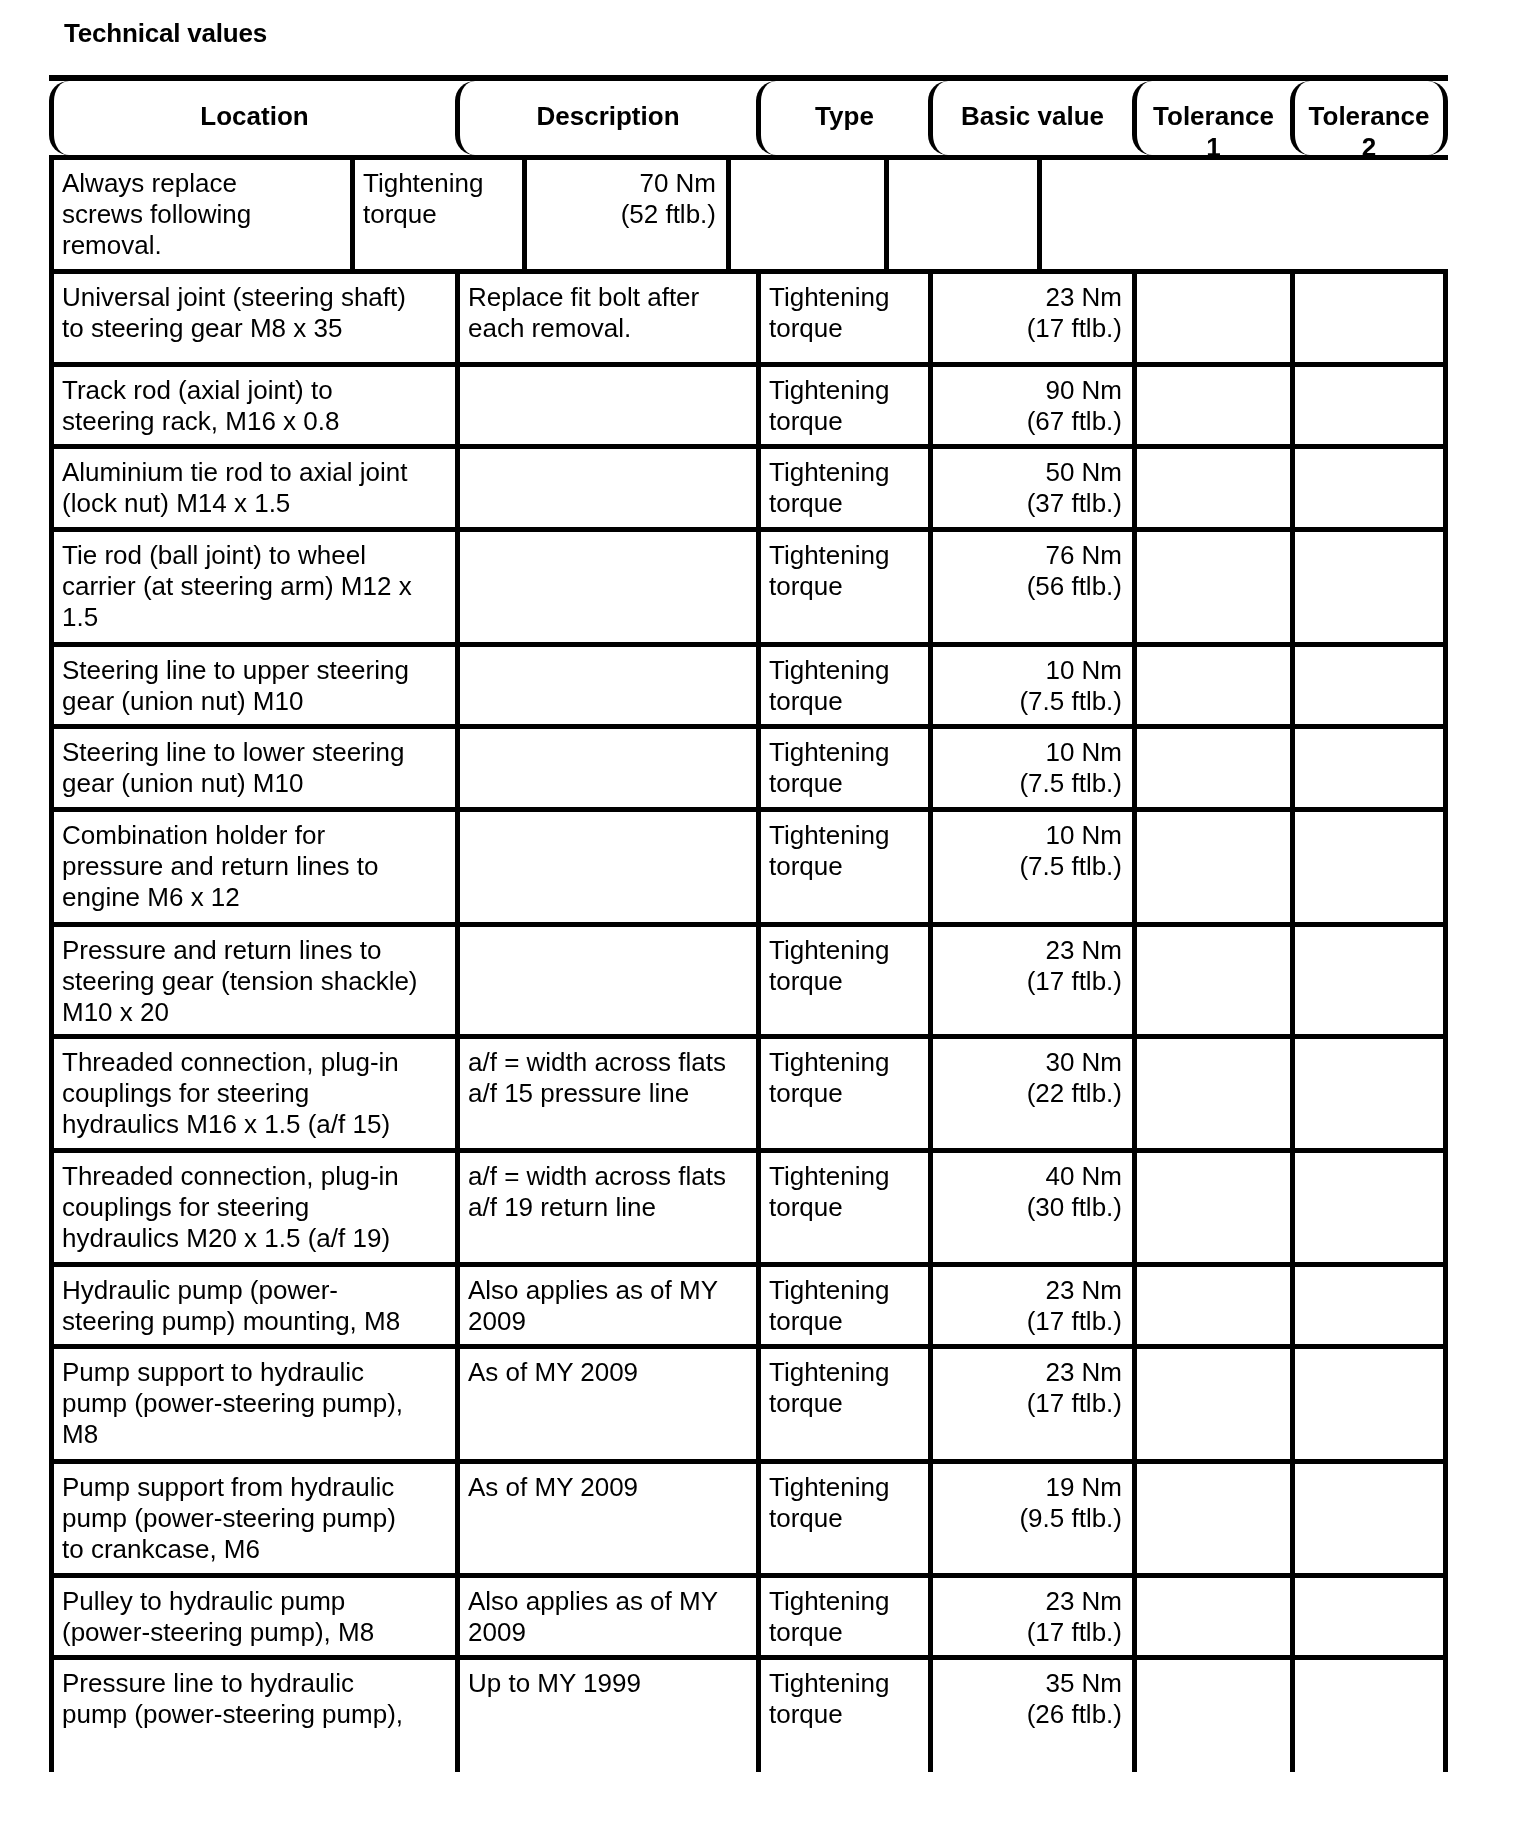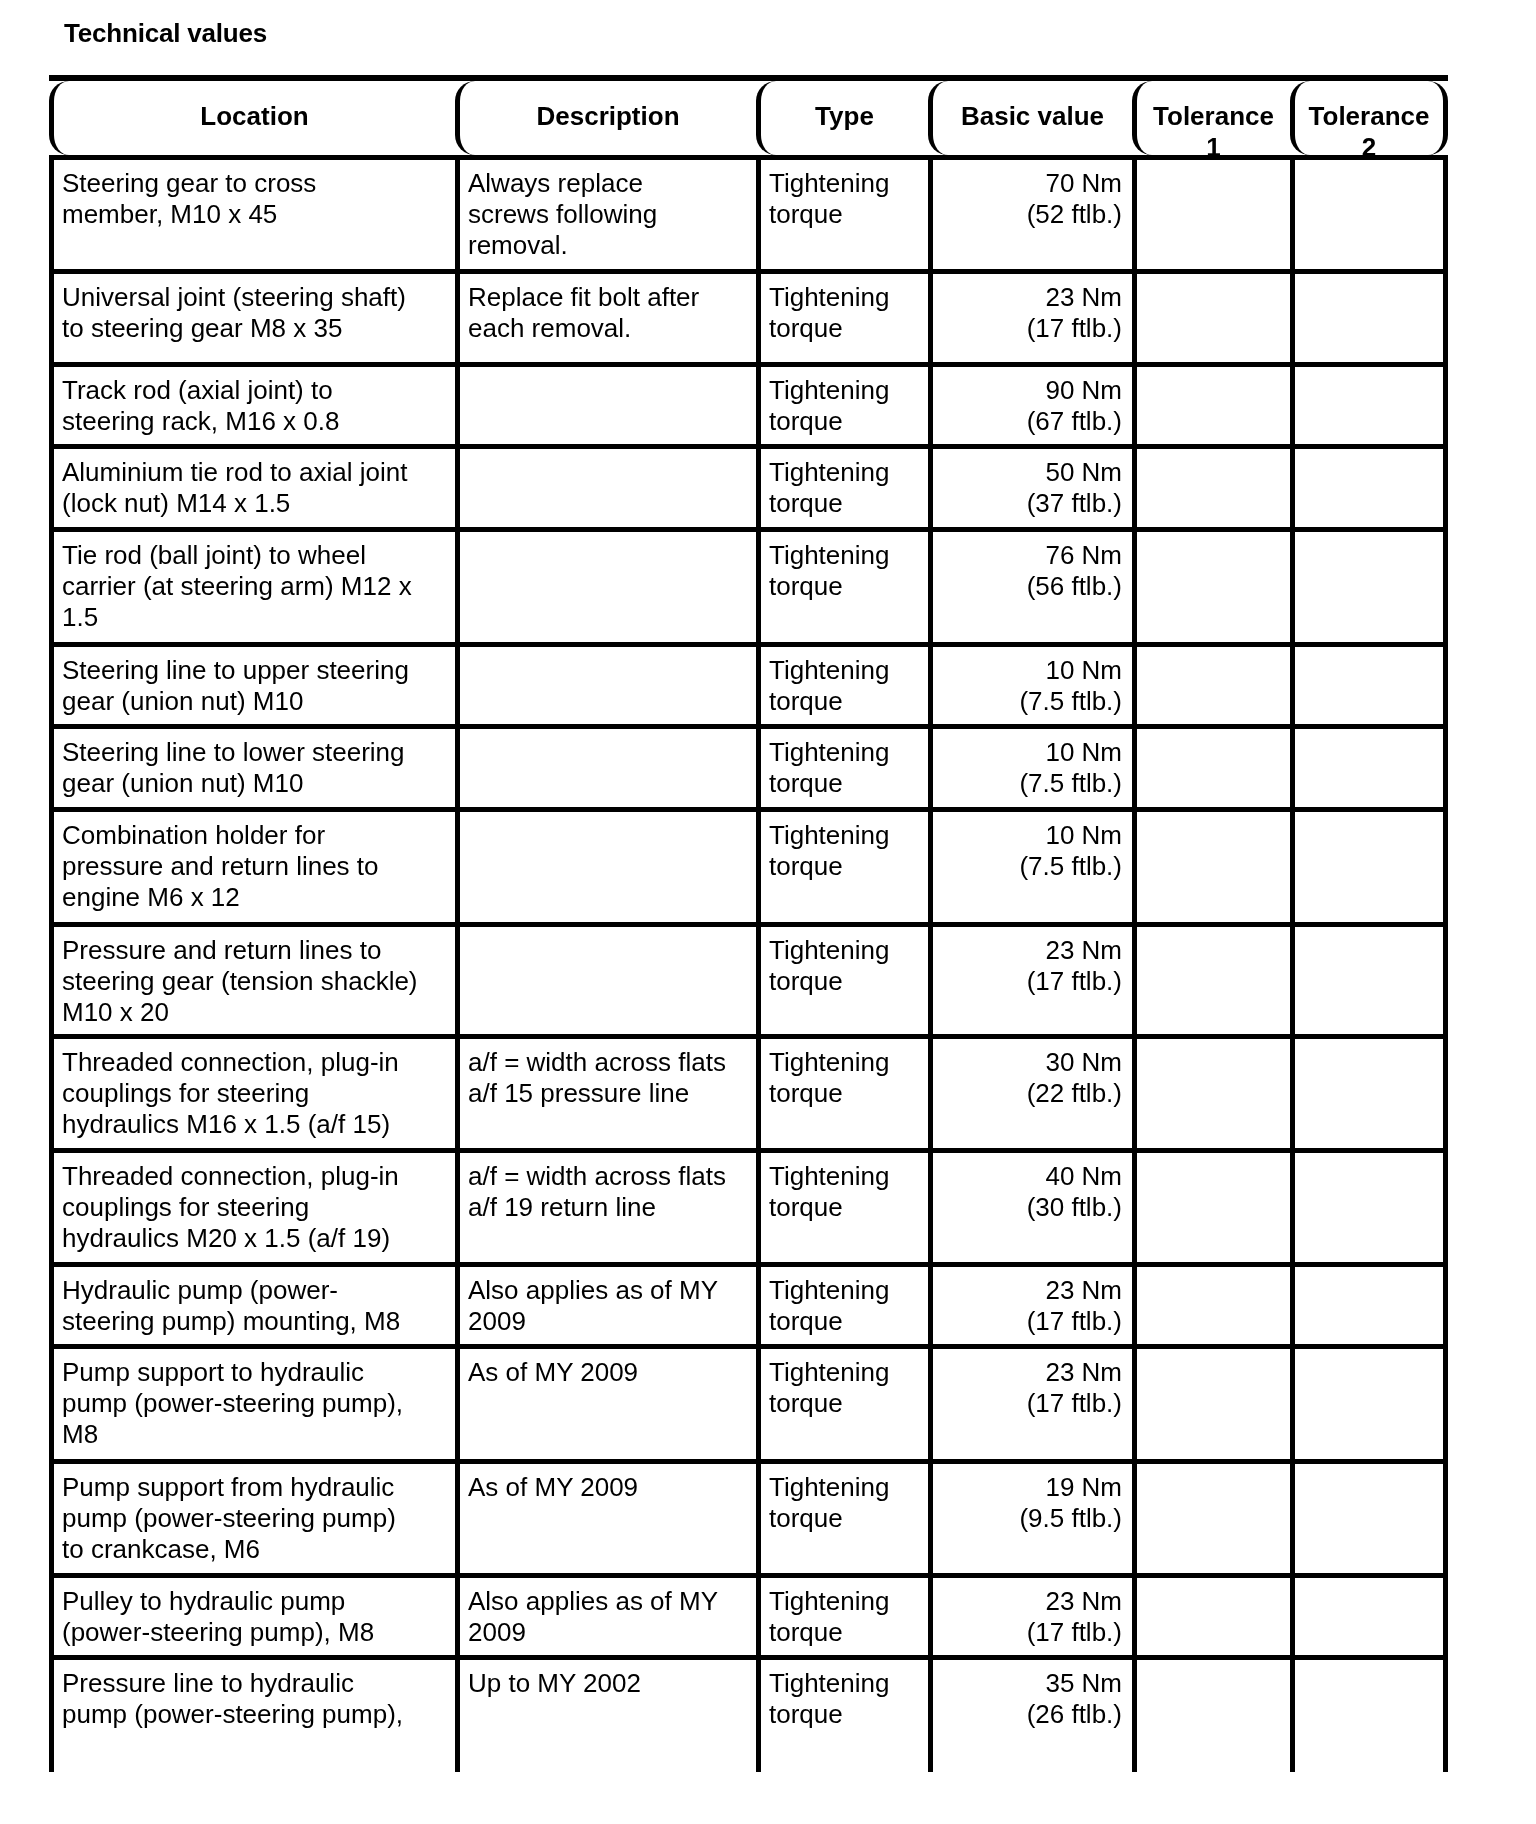--- a/index.html
+++ b/index.html
@@ -30,22 +30,20 @@
     <div class="cell c2">Description</div>
     <div class="cell c3">Type</div>
     <div class="cell c4" style="text-align:center;padding-right:8px;">Basic value</div>
     <div class="cell c5">Tolerance
 1</div>
     <div class="cell c6">Tolerance
 2</div>
   </div>
   <div id="body-rows">
       <div class="row" style="height: 114px;">
-        <div class="cell c1">Steering gear to cross
-member, M10 x 45</div>
         <div class="cell c2">Always replace
 screws following
 removal.</div>
         <div class="cell c3">Tightening
 torque</div>
         <div class="cell c4">70 Nm
 (52 ftlb.)</div>
         <div class="cell c5"></div>
         <div class="cell c6"></div>
       </div>
@@ -211,21 +209,21 @@
         <div class="cell c3">Tightening
 torque</div>
         <div class="cell c4">23 Nm
 (17 ftlb.)</div>
         <div class="cell c5"></div>
         <div class="cell c6"></div>
       </div>
       <div class="row last" style="height: 112px;">
         <div class="cell c1">Pressure line to hydraulic
 pump (power-steering pump),</div>
-        <div class="cell c2">Up to MY 2002</div>
+        <div class="cell c2">Up to MY 1999</div>
         <div class="cell c3">Tightening
 torque</div>
         <div class="cell c4">35 Nm
 (26 ftlb.)</div>
         <div class="cell c5"></div>
         <div class="cell c6"></div>
       </div>
     </div>
 </div>
 

